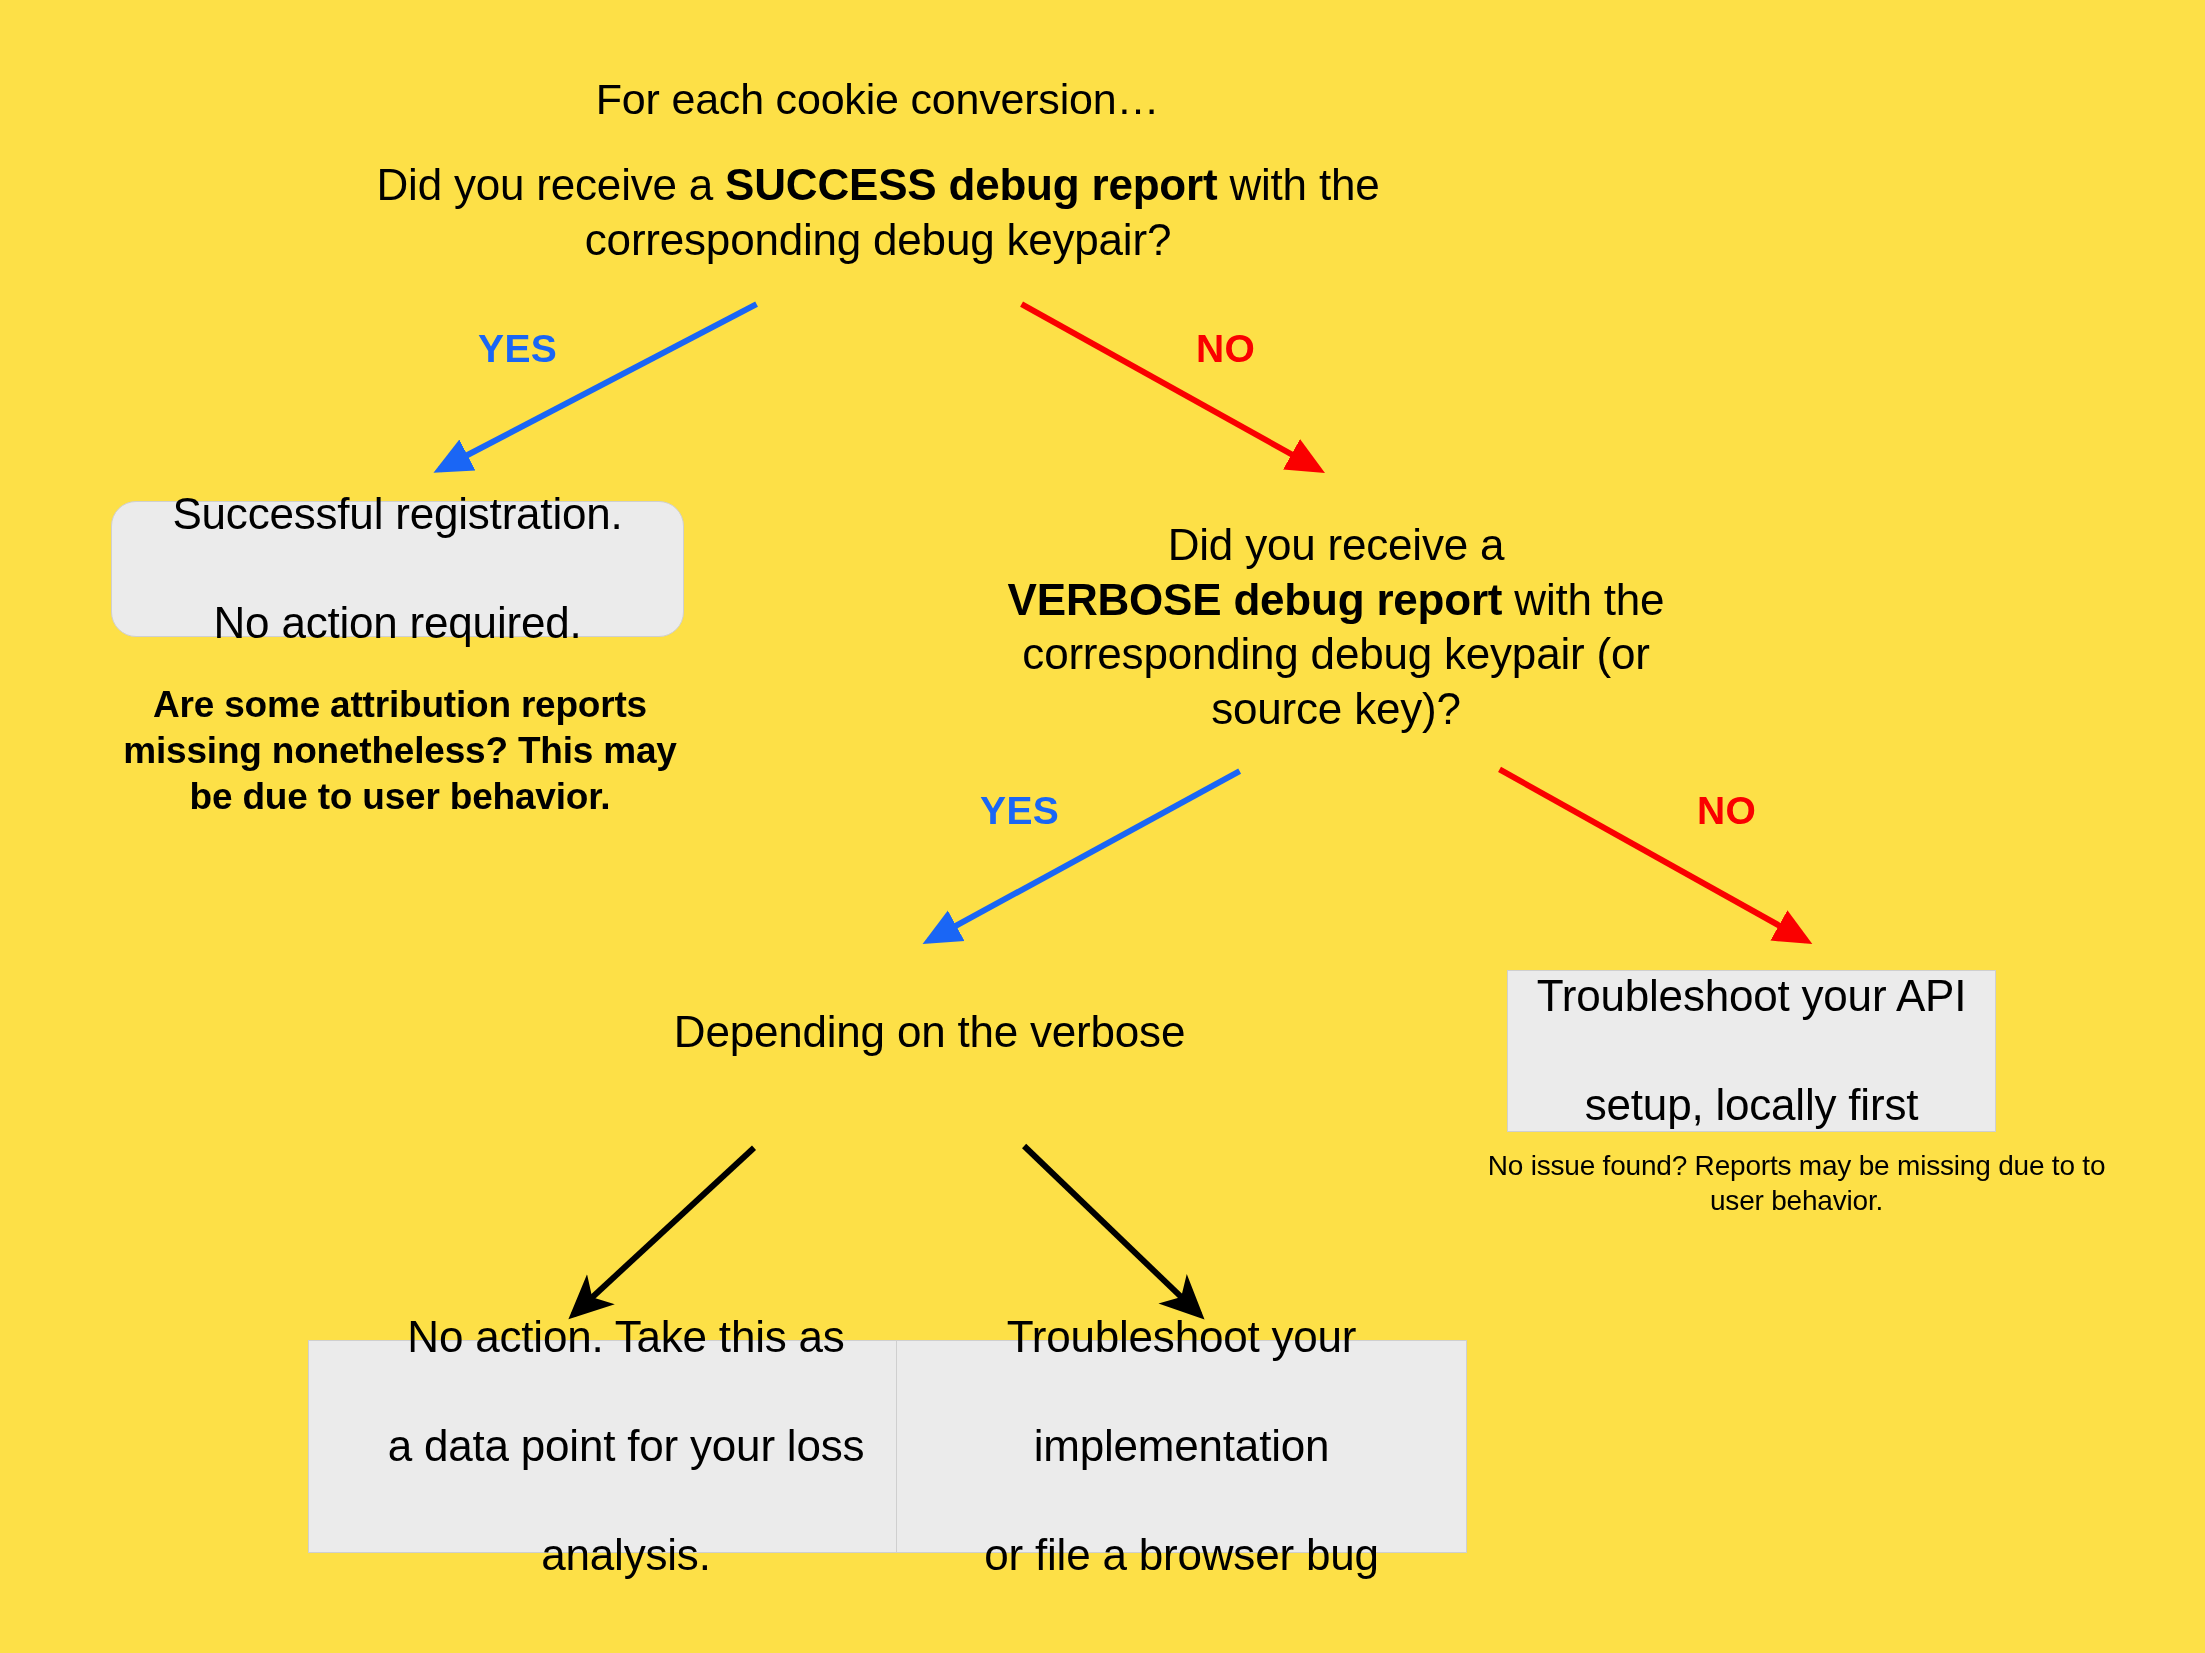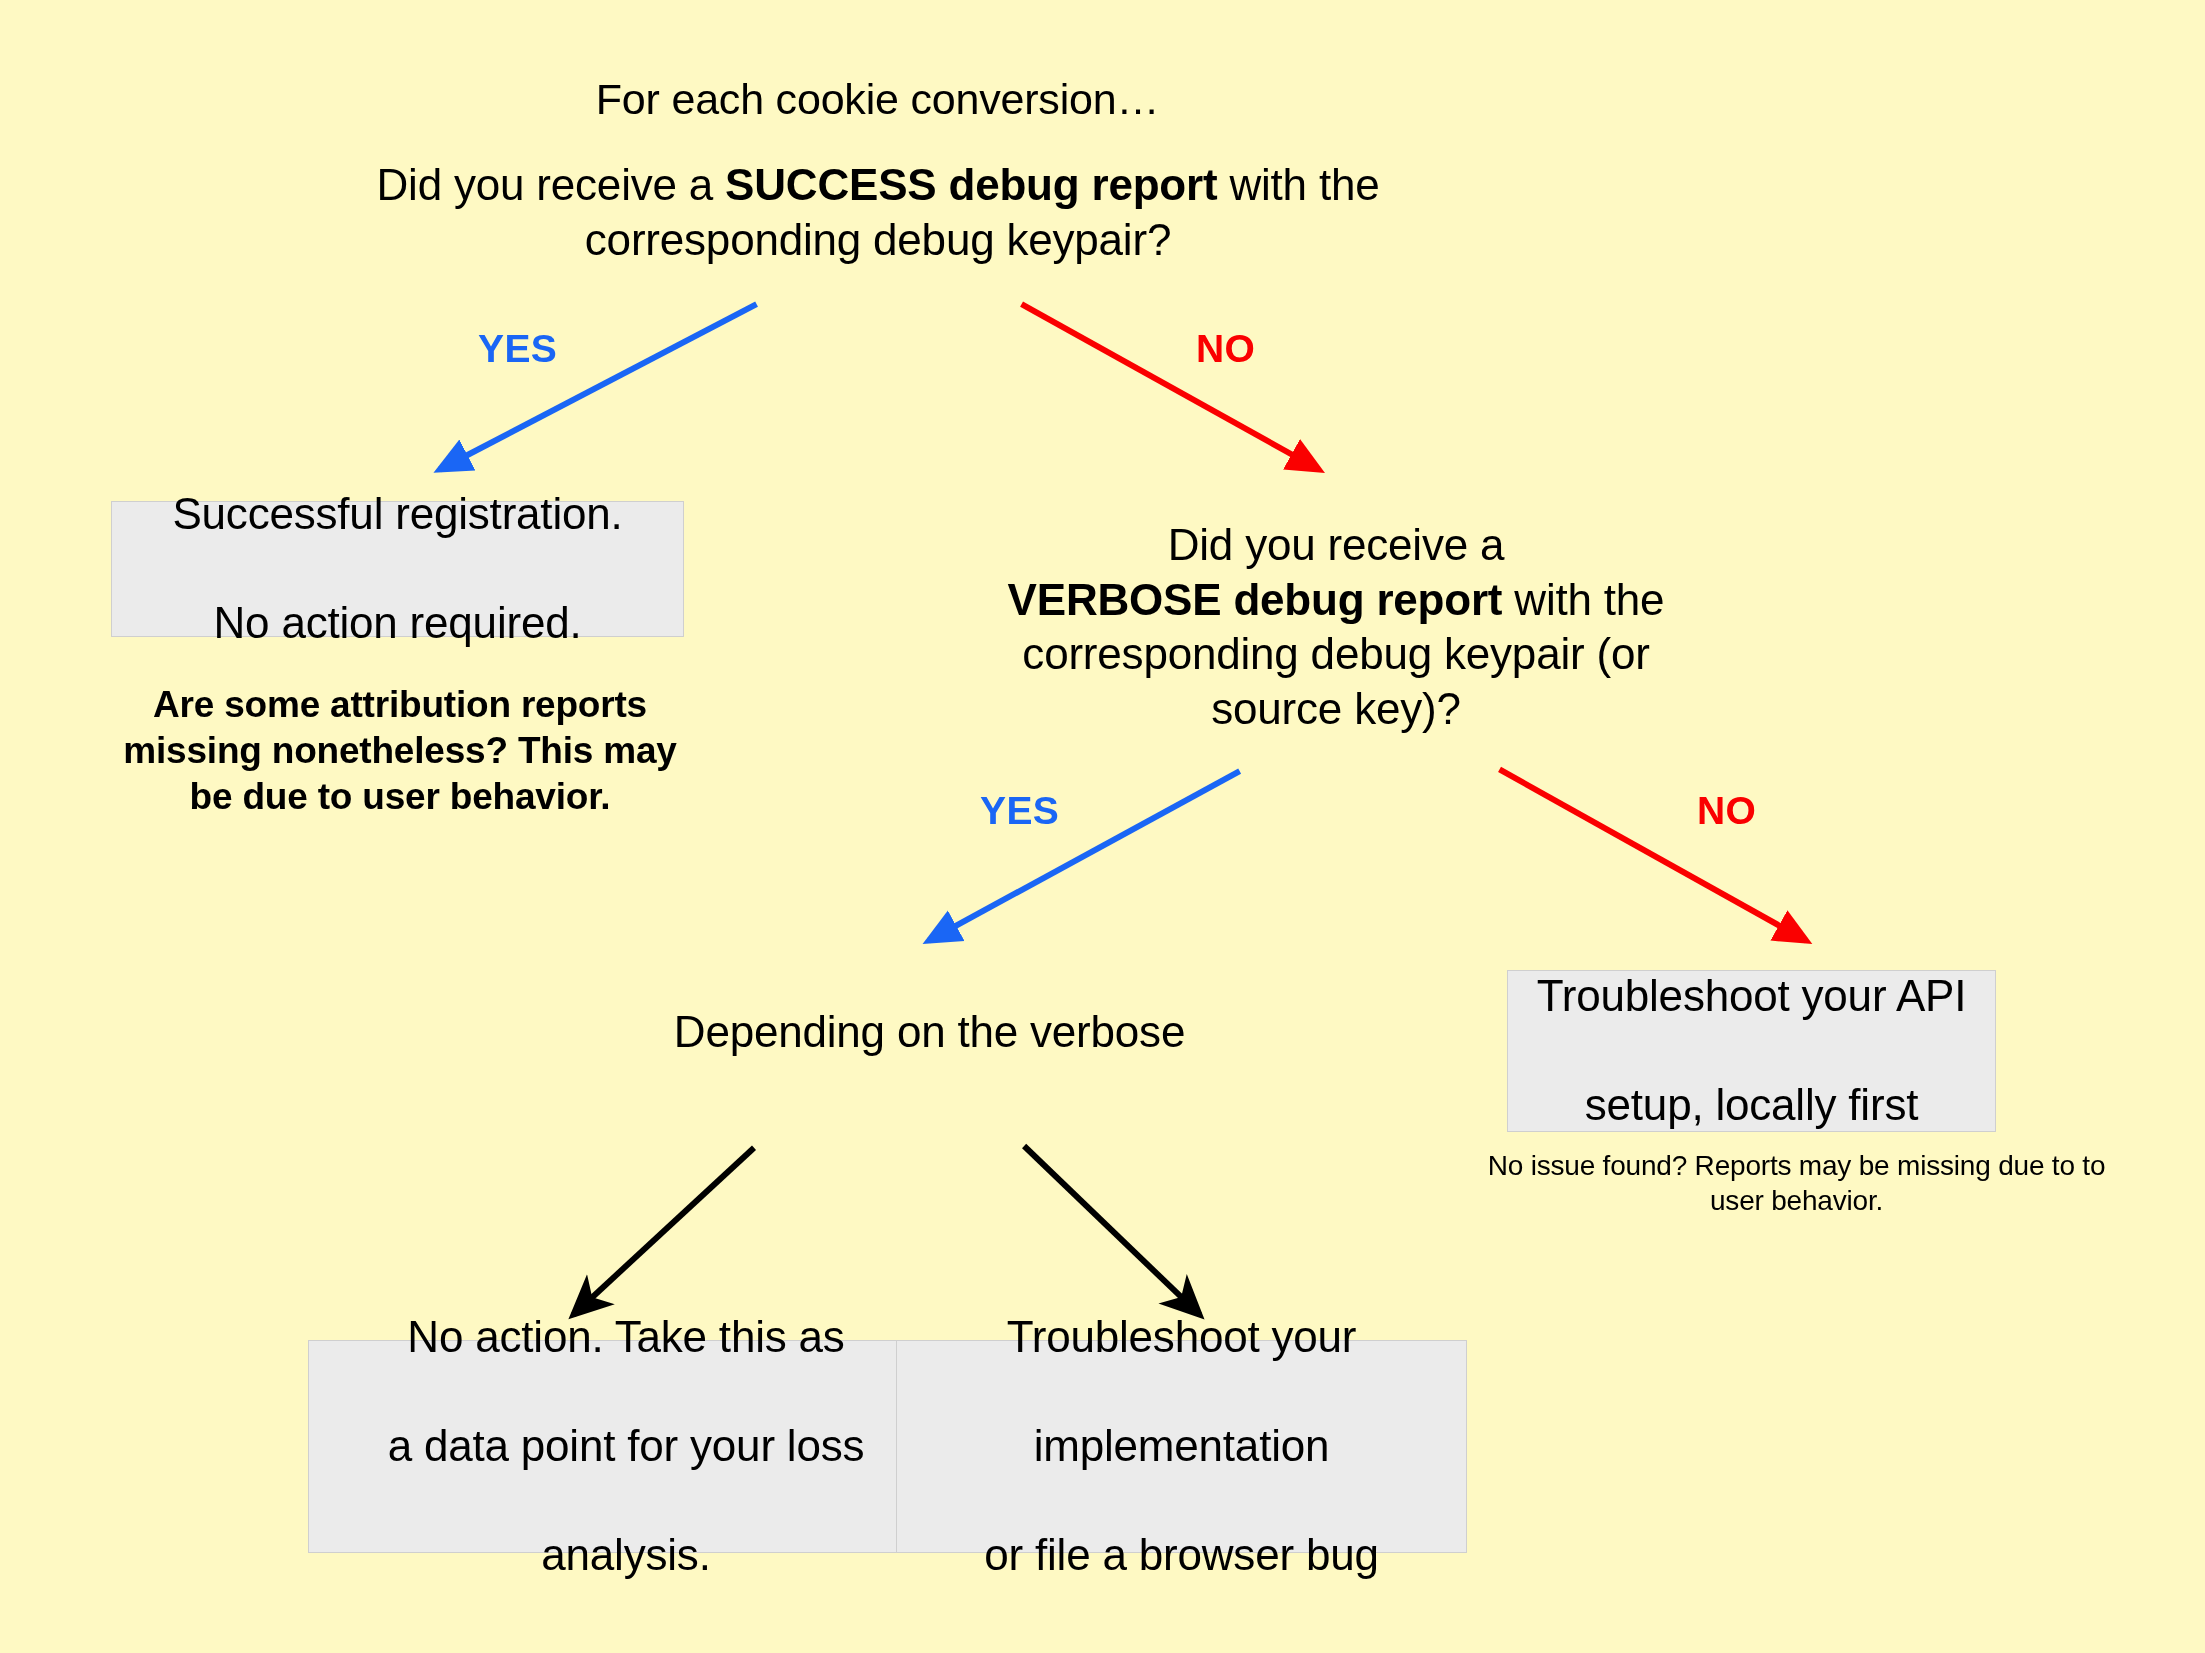--- a/index.html
+++ b/index.html
@@ -8,21 +8,21 @@
     background: #ffffff;
   }
   body {
     font-family: "Liberation Sans", "DejaVu Sans", sans-serif;
     color: #000000;
   }
   #canvas {
     position: relative;
     width: 2205px;
     height: 1653px;
-    background: #fef9c3;
+    background: #fde047;
     overflow: hidden;
   }
   #edges {
     position: absolute;
     left: 0;
     top: 0;
     width: 2205px;
     height: 1653px;
     pointer-events: none;
   }
@@ -99,21 +99,21 @@
     <span>Did you receive a </span><b>SUCCESS debug report</b><span> with the corresponding debug keypair?</span>
   </div>
 
   <div class="edge-label yes-label" style="left:478px; top:327px;">
     <span>YES</span>
   </div>
   <div class="edge-label no-label" style="left:1196px; top:327px;">
     <span>NO</span>
   </div>
 
-  <div class="node boxed" style="left:111px; top:501px; width:573px; height:136px;">
+  <div class="node boxed" style="left:111px; top:501px; width:573px; height:136px;border-radius:25px;">
     <span>
       <span>Successful registration.</span><br>
       <span>No action required.</span>
     </span>
   </div>
 
   <div class="node plain small" style="left:102px; top:682px; width:596px;font-weight:bold;">
     <span>Are some attribution reports missing nonetheless? This may be due to user behavior.</span>
   </div>
 

